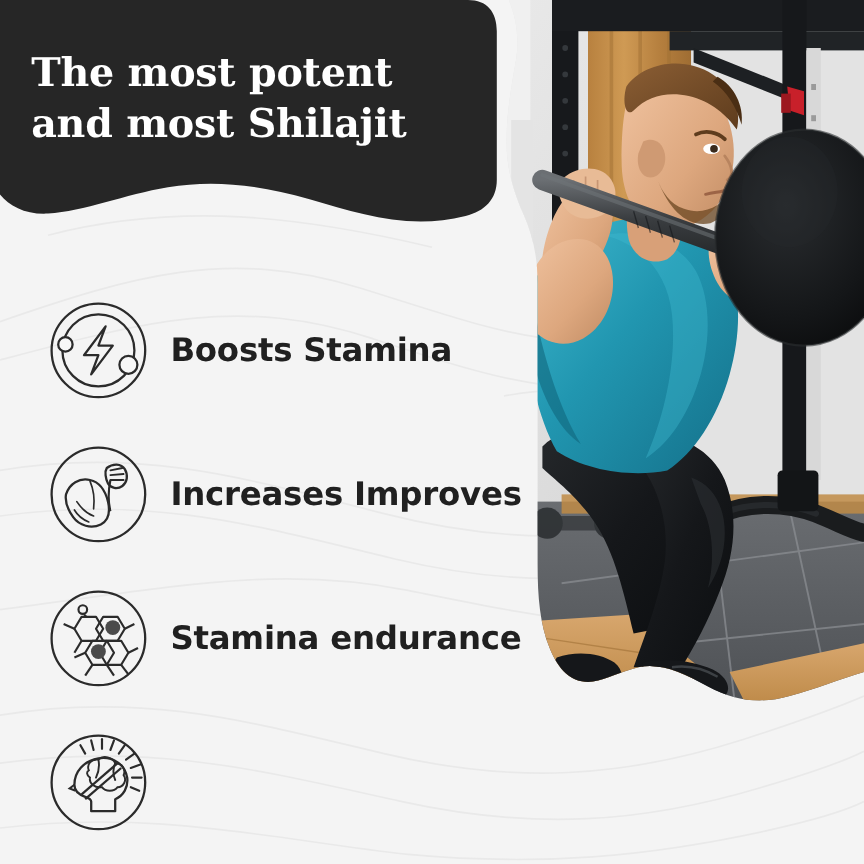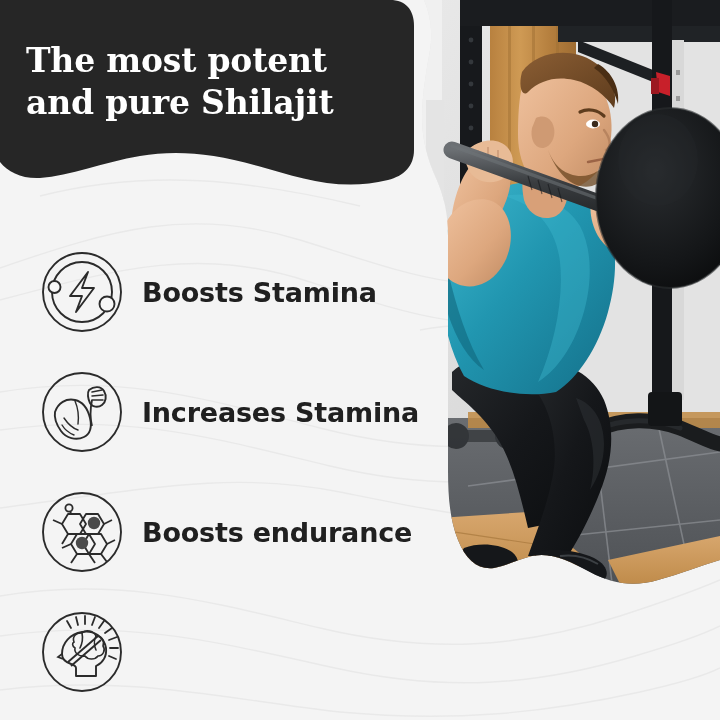--- a/index.html
+++ b/index.html
@@ -363,21 +363,21 @@
                C 406,0 414,10 414,26
                L 414,150
                C 414,166 404,176 388,180
                C 340,192 300,178 258,166
                C 212,153 176,150 140,156
                C 104,162 70,176 40,178
                C 22,179 8,172 0,162 Z" fill="#262626"></path>
     </svg>
     <div class="banner-text">
       <span class="line">The most potent</span>
-      <span class="line">and pure Shilajit</span>
+      <span class="line">and most Shilajit</span>
     </div>
   </div>
 
   <div class="benefits">
 
     <div class="benefit-row">
       <div class="benefit-icon">
         <svg viewBox="0 0 84 84" width="84" height="84">
           <circle cx="42" cy="42" r="39" fill="none" stroke="#2b2b2b" stroke-width="1.9"></circle>
           <circle cx="42" cy="42" r="30" fill="none" stroke="#2b2b2b" stroke-width="1.9"></circle>
@@ -408,21 +408,21 @@
             <path d="M52,30 L63,30"></path>
           </g>
 
           <g stroke="#2b2b2b" stroke-width="1.4" fill="none" stroke-linecap="round">
             <path d="M24,48 C28,54 32,58 38,60"></path>
             <path d="M22,55 C25,60 29,63 34,65"></path>
             <path d="M35,31 C38,38 39,46 38,54"></path>
           </g>
         </svg>
       </div>
-      <div class="benefit-label">Increases Stamina</div>
+      <div class="benefit-label">Increases Improves</div>
     </div>
 
     <div class="benefit-row">
       <div class="benefit-icon">
         <svg viewBox="0 0 84 84" width="84" height="84">
           <circle cx="42" cy="42" r="39" fill="none" stroke="#2b2b2b" stroke-width="1.9"></circle>
           <g fill="none" stroke="#2b2b2b" stroke-width="1.8" stroke-linejoin="round">
 
             <polygon points="28,24 40,24 46,34 40,44 28,44 22,34"></polygon>
 
@@ -442,21 +442,21 @@
             <path d="M61,64 L67,72"></path>
           </g>
 
           <circle cx="29" cy="18" r="3.6" fill="none" stroke="#2b2b2b" stroke-width="1.8"></circle>
           <path d="M30,22 L32,24" stroke="#2b2b2b" stroke-width="1.6"></path>
 
           <circle cx="54" cy="33" r="6.2" fill="#4a4a4a"></circle>
           <circle cx="42" cy="53" r="6.2" fill="#4a4a4a"></circle>
         </svg>
       </div>
-      <div class="benefit-label">Boosts endurance</div>
+      <div class="benefit-label">Stamina endurance</div>
     </div>
 
     <div class="benefit-row">
       <div class="benefit-icon">
         <svg viewBox="0 0 84 84" width="84" height="84">
           <circle cx="42" cy="42" r="39" fill="none" stroke="#2b2b2b" stroke-width="1.9"></circle>
 
           <path d="M22,44 C22,33 30,24 42,22 C54,20 64,27 66,38
                    C67,46 63,53 56,56 L56,66 L36,66 L36,58
                    C36,56 34,55 31,54 C25,52 22,49 22,44 Z" fill="none" stroke="#2b2b2b" stroke-width="1.9" stroke-linejoin="round"></path>

